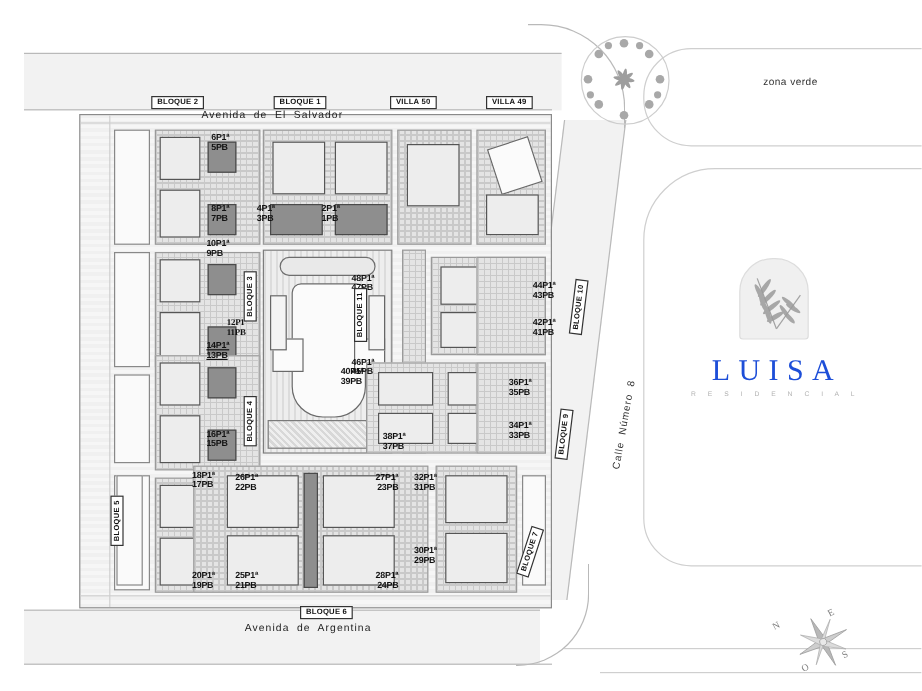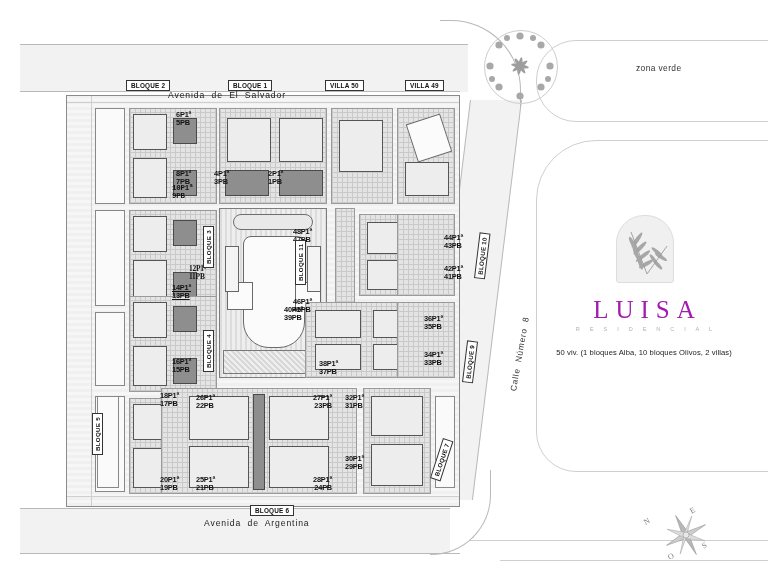--- a/index.html
+++ b/index.html
@@ -58,21 +58,21 @@
        letter-spacing:.8px;word-spacing:3px;transform-origin:0 0;}
   .zv{position:absolute;font-size:8.4px;color:#333;letter-spacing:.4px;}
 
   
   #panel{position:absolute;left:520px;top:215px;width:248px;height:300px;
          text-align:center;}
   .logo-wrap{position:relative;width:72px;height:78px;margin:0 auto 4px;}
   .arch{position:absolute;left:8px;top:0;width:56px;height:66px;
         border:1px solid #dddddd;border-radius:28px 28px 3px 3px;
         background:#f0f0f0;overflow:hidden;}
-  .brand{font-family:"Liberation Serif",serif;font-size:25px;color:#a21caf;
+  .brand{font-family:"Liberation Serif",serif;font-size:25px;color:#1d4ed8;
          letter-spacing:7px;line-height:26px;padding-left:7px;}
   .sub{font-size:5.6px;color:#b2b2b2;letter-spacing:4.2px;padding-left:4px;
        margin-top:3px;}
   .ptitle{font-family:"Liberation Serif",serif;font-size:19px;color:#111;
           margin-top:40px;letter-spacing:.3px;}
   .psub{font-family:"Liberation Serif",serif;font-size:13px;color:#111;
         margin-top:10px;}
   .pnote{font-size:7.6px;color:#222;margin-top:16px;letter-spacing:.1px;}
 
   
@@ -234,21 +234,21 @@
     <div class="park" style="left:368px;top:300px;width:20px;height:92px;"></div>
     <div class="park" style="left:30px;top:300px;width:22px;height:92px;"></div>
   </div>
 
   <div class="lab" style="left:176px;top:111px;"><span>6P1ª</span><br><span>5PB</span></div>
   <div class="lab" style="left:176px;top:170px;"><span>8P1ª</span><br><span>7PB</span></div>
 
   <div class="lab" style="left:214px;top:170px;"><span>4P1ª</span><br><span>3PB</span></div>
   <div class="lab" style="left:268px;top:170px;"><span>2P1ª</span><br><span>1PB</span></div>
 
-  <div class="lab" style="left:172px;top:184px;font-family:Liberation Mono, monospace;"><span>10P1ª</span><br><span>9PB</span></div>
+  <div class="lab" style="left:172px;top:199px;"><span>10P1ª</span><br><span>9PB</span></div>
   <div class="lab" style="left:189px;top:265px;font-family:Liberation Serif, serif;"><span>12P1ª</span><br><span>11PB</span></div>
 
   <div class="lab" style="left:172px;top:284px;text-decoration:underline;"><span>14P1ª</span><br><span>13PB</span></div>
   <div class="lab" style="left:172px;top:358px;"><span>16P1ª</span><br><span>15PB</span></div>
 
   <div class="lab" style="left:160px;top:392px;"><span>18P1ª</span><br><span>17PB</span></div>
   <div class="lab" style="left:160px;top:476px;"><span>20P1ª</span><br><span>19PB</span></div>
 
   <div class="lab" style="left:293px;top:228px;"><span>48P1ª</span><br><span>47PB</span></div>
   <div class="lab" style="left:293px;top:298px;"><span>46P1ª</span><br><span>45PB</span></div>
@@ -310,21 +310,20 @@
             <ellipse cx="44" cy="41" rx="1.8" ry="7" transform="rotate(-58 44 41)"></ellipse>
             <ellipse cx="37" cy="44" rx="1.8" ry="7" transform="rotate(-36 37 44)"></ellipse>
             <ellipse cx="41" cy="49" rx="1.8" ry="6" transform="rotate(-44 41 49)"></ellipse>
           </g>
         </svg>
       </div>
     </div>
     <div class="brand">LUISA</div>
     <div class="sub">R E S I D E N C I A L</div>
 
-    <div class="pnote">50 viv. (1 bloques Alba, 10 bloques Olivos, 2 villas)</div>
   </div>
 
   <div id="compass">
     <svg viewBox="0 0 70 62" width="70" height="62">
       <g transform="rotate(-28 38 30)">
         <polygon points="38,8 41,28 38,52 35,28" fill="#b8b8b8" stroke="#9b9b9b" stroke-width=".6"></polygon>
         <polygon points="16,30 36,27 60,30 36,33" fill="#cecece" stroke="#9b9b9b" stroke-width=".6"></polygon>
         <polygon points="24,16 38,27 52,44 36,33" fill="#dcdcdc" stroke="#a8a8a8" stroke-width=".5"></polygon>
         <polygon points="52,16 38,27 24,44 36,33" fill="#dcdcdc" stroke="#a8a8a8" stroke-width=".5"></polygon>
         <circle cx="38" cy="30" r="3" fill="#e8e8e8" stroke="#9b9b9b" stroke-width=".6"></circle>

